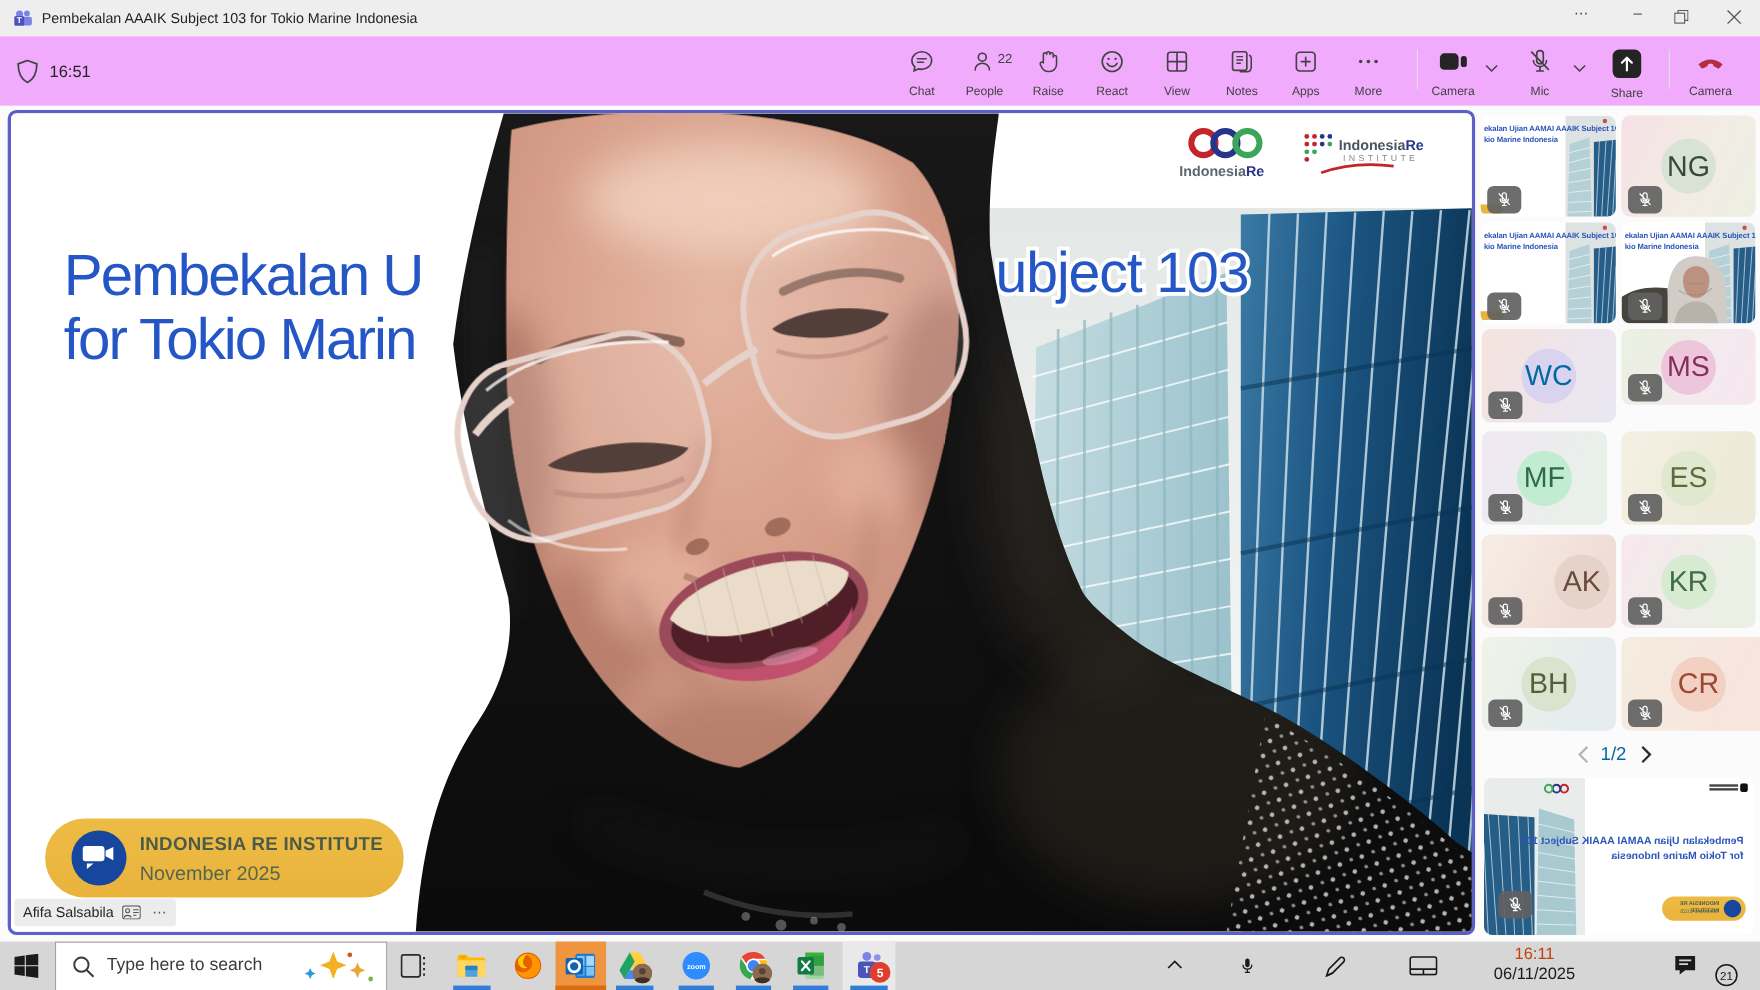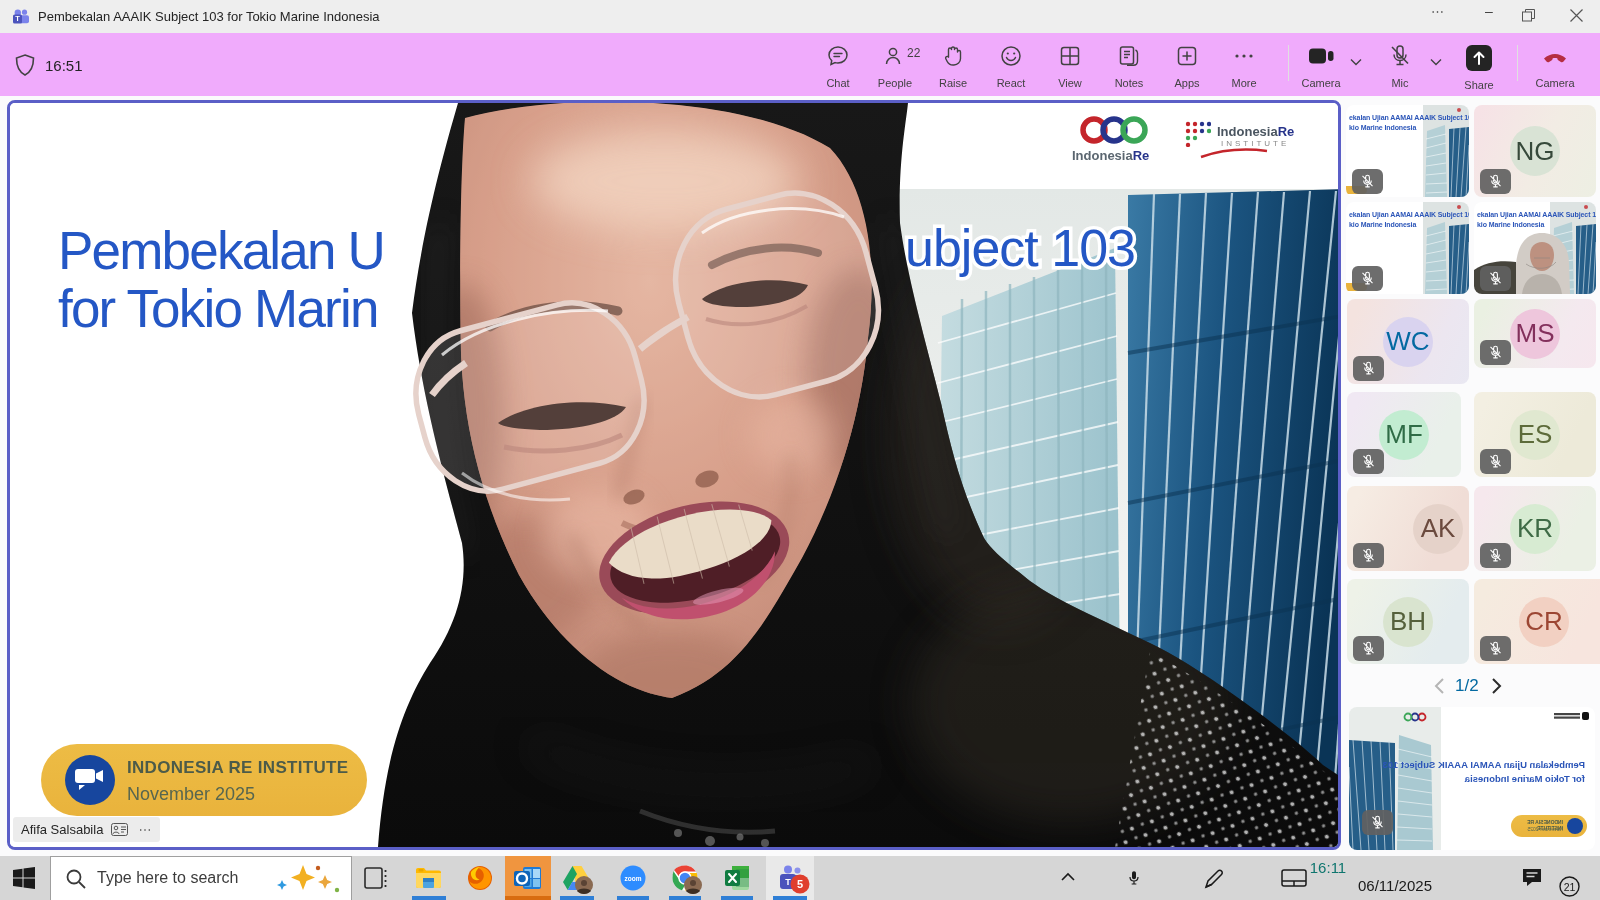--- a/index.html
+++ b/index.html
@@ -771,21 +771,21 @@
       <path d="M6 10.5 C6 14 8.5 16.5 12 16.5 C15.5 16.5 18 14 18 10.5 M12 16.5 L12 21 M8.5 21 L15.5 21" fill="none" stroke="#1a1a1a" stroke-width="1.8"></path>
     </svg>
   <svg class="abs" style="left:1203px;top:12px" width="22" height="22" viewBox="0 0 22 22">
       <path d="M3 19 L5 13 L15 3 C16 2 17.5 2 18.5 3 C19.5 4 19.5 5.5 18.5 6.5 L8.5 16.5 Z" fill="none" stroke="#1a1a1a" stroke-width="1.5"></path>
       <path d="M3 19 L8.5 16.5" stroke="#1a1a1a" stroke-width="1.5"></path>
     </svg>
   <svg class="abs" style="left:1281px;top:13px" width="26" height="18" viewBox="0 0 26 18">
       <rect x="1" y="1" width="24" height="16" rx="2" fill="none" stroke="#1a1a1a" stroke-width="1.5"></rect>
       <path d="M1 12 L25 12 M13 12 L13 17" stroke="#1a1a1a" stroke-width="1.5"></path>
     </svg>
-  <div class="abs" style="left:1273px;top:3px;width:110px;text-align:center;font-size:15px;color:#0f766e;">16:11</div>
+  <div class="abs" style="left:1340px;top:3px;width:110px;text-align:center;font-size:15px;color:#c2410c;">16:11</div>
   <div class="abs" style="left:1340px;top:21px;width:110px;text-align:center;font-size:15px;color:#1a1a1a;">06/11/2025</div>
   <svg class="abs" style="left:1520px;top:10px" width="24" height="24" viewBox="0 0 24 24">
       <path d="M3 3 L21 3 L21 16 L12 16 L7 20 L7 16 L3 16 Z" fill="#1a1a1a"></path>
       <path d="M6.5 7 h11 M6.5 10.5 h8" stroke="#d6d6d6" stroke-width="1.5"></path>
     </svg>
   <svg class="abs" style="left:1559px;top:20px" width="21" height="21" viewBox="0 0 21 21">
       <circle cx="10.5" cy="10.5" r="9.5" fill="#d6d6d6" stroke="#1a1a1a" stroke-width="1.4"></circle>
       <text x="10.5" y="14.5" font-size="10.5" fill="#1a1a1a" text-anchor="middle">21</text>
     </svg>
 </div>

